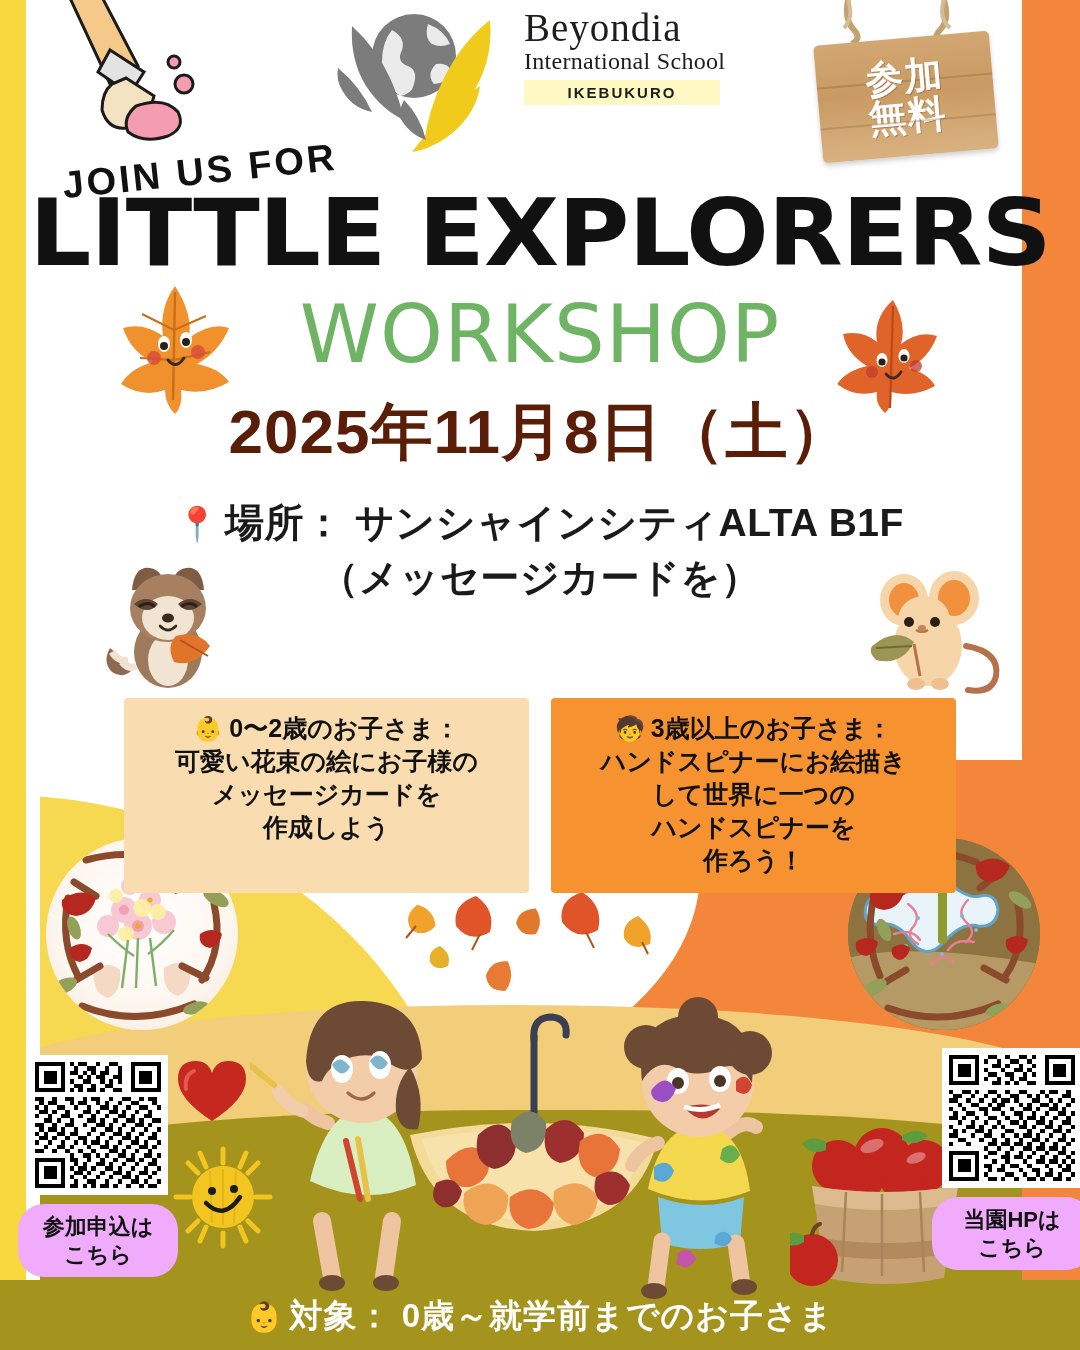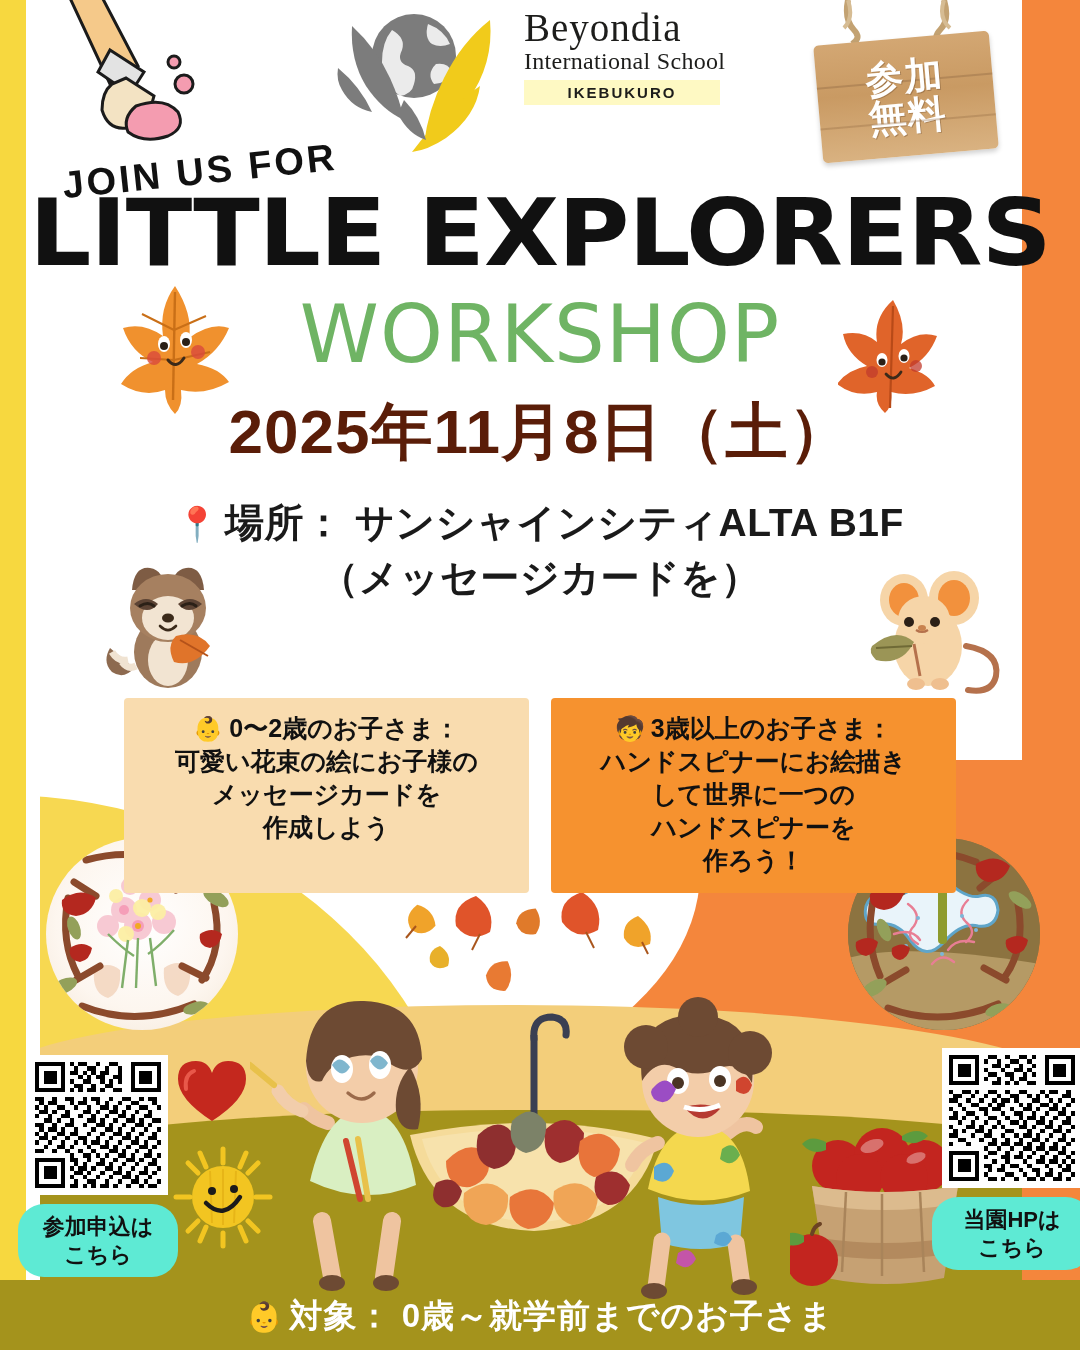--- a/index.html
+++ b/index.html
@@ -176,21 +176,21 @@
   .disc-right{ background:#8C7340; }
 
   
   .qr-block{ position:absolute; z-index:9; width:160px; text-align:center; }
   .qr-left{ left:18px; top:1055px; }
   .qr-right{ left:932px; top:1048px; }
   .qr-img{
     width:140px; height:140px; background:#ffffff; padding:7px; margin:0 auto;
   }
   .qr-pill{
-    margin-top:9px; background:#5eead4; border-radius:26px;
+    margin-top:9px; background:#f0abfc; border-radius:26px;
     padding:9px 6px; font-size:22px; font-weight:bold; color:#111111;
     line-height:1.25;
   }
 
   
   .footer-text{
     position:absolute; left:0; top:1294px; width:1080px; z-index:9;
     text-align:center; color:#ffffff; font-size:33px; font-weight:bold;
     letter-spacing:1px;
   }

